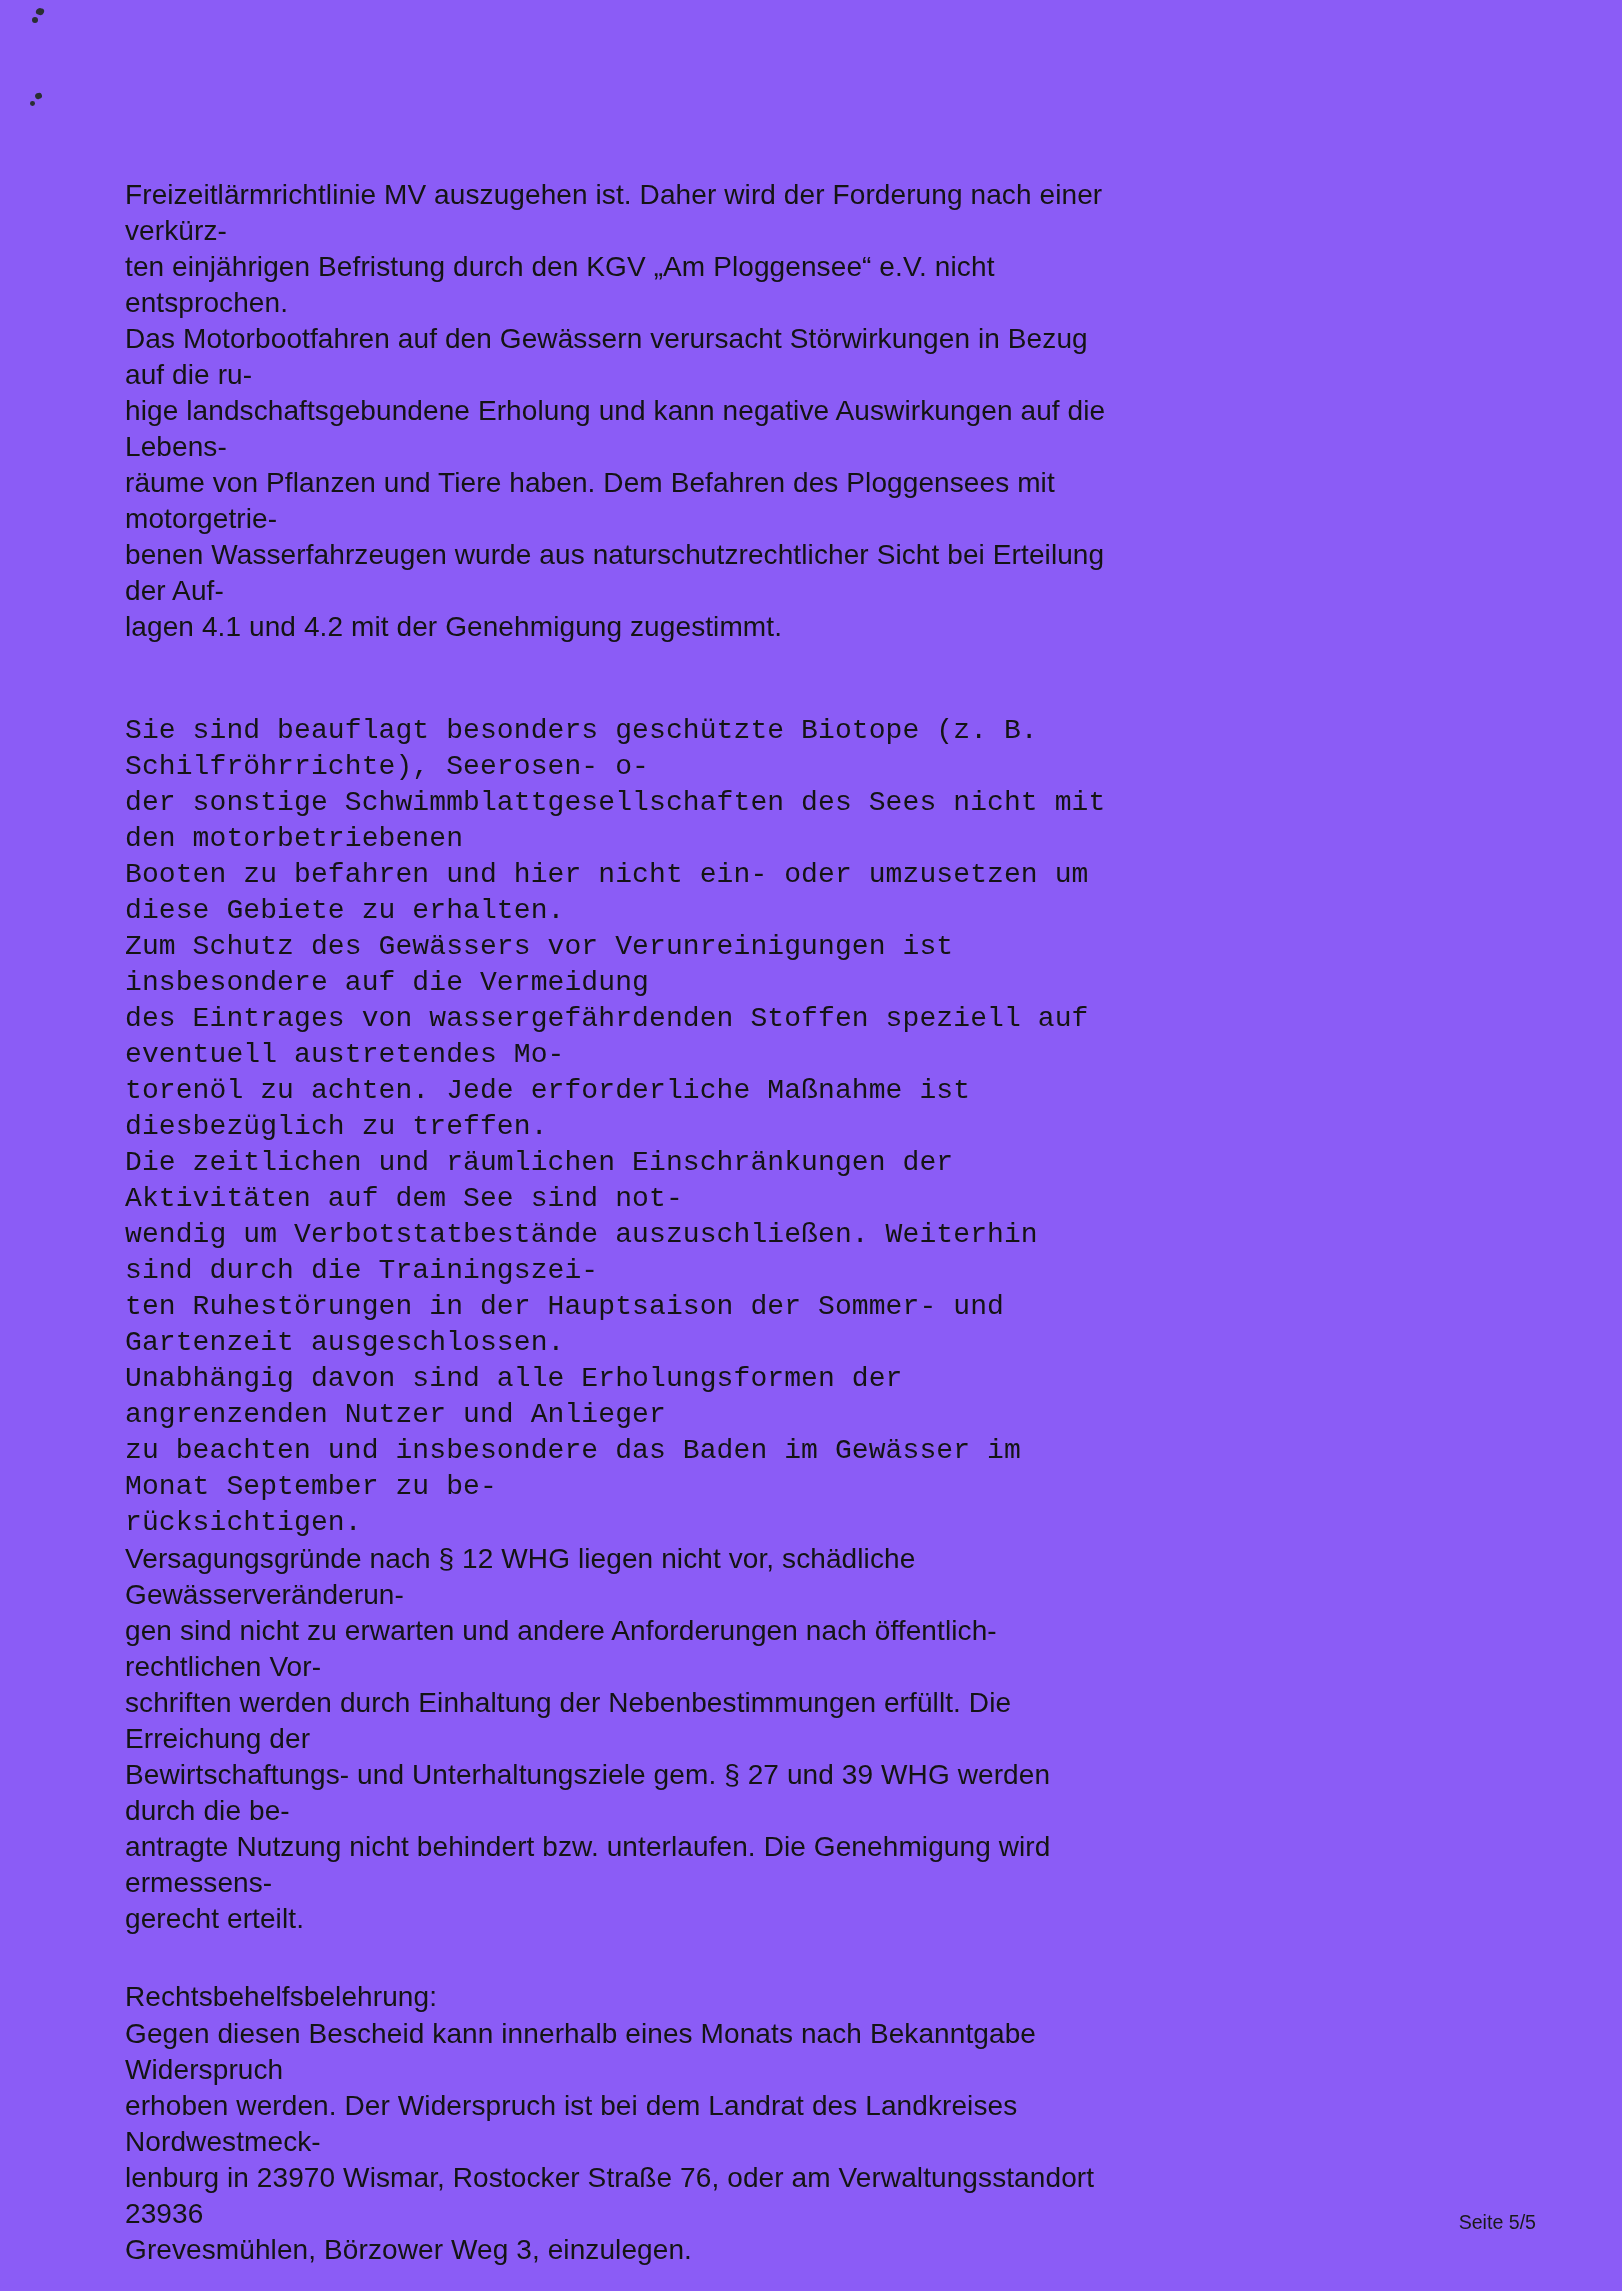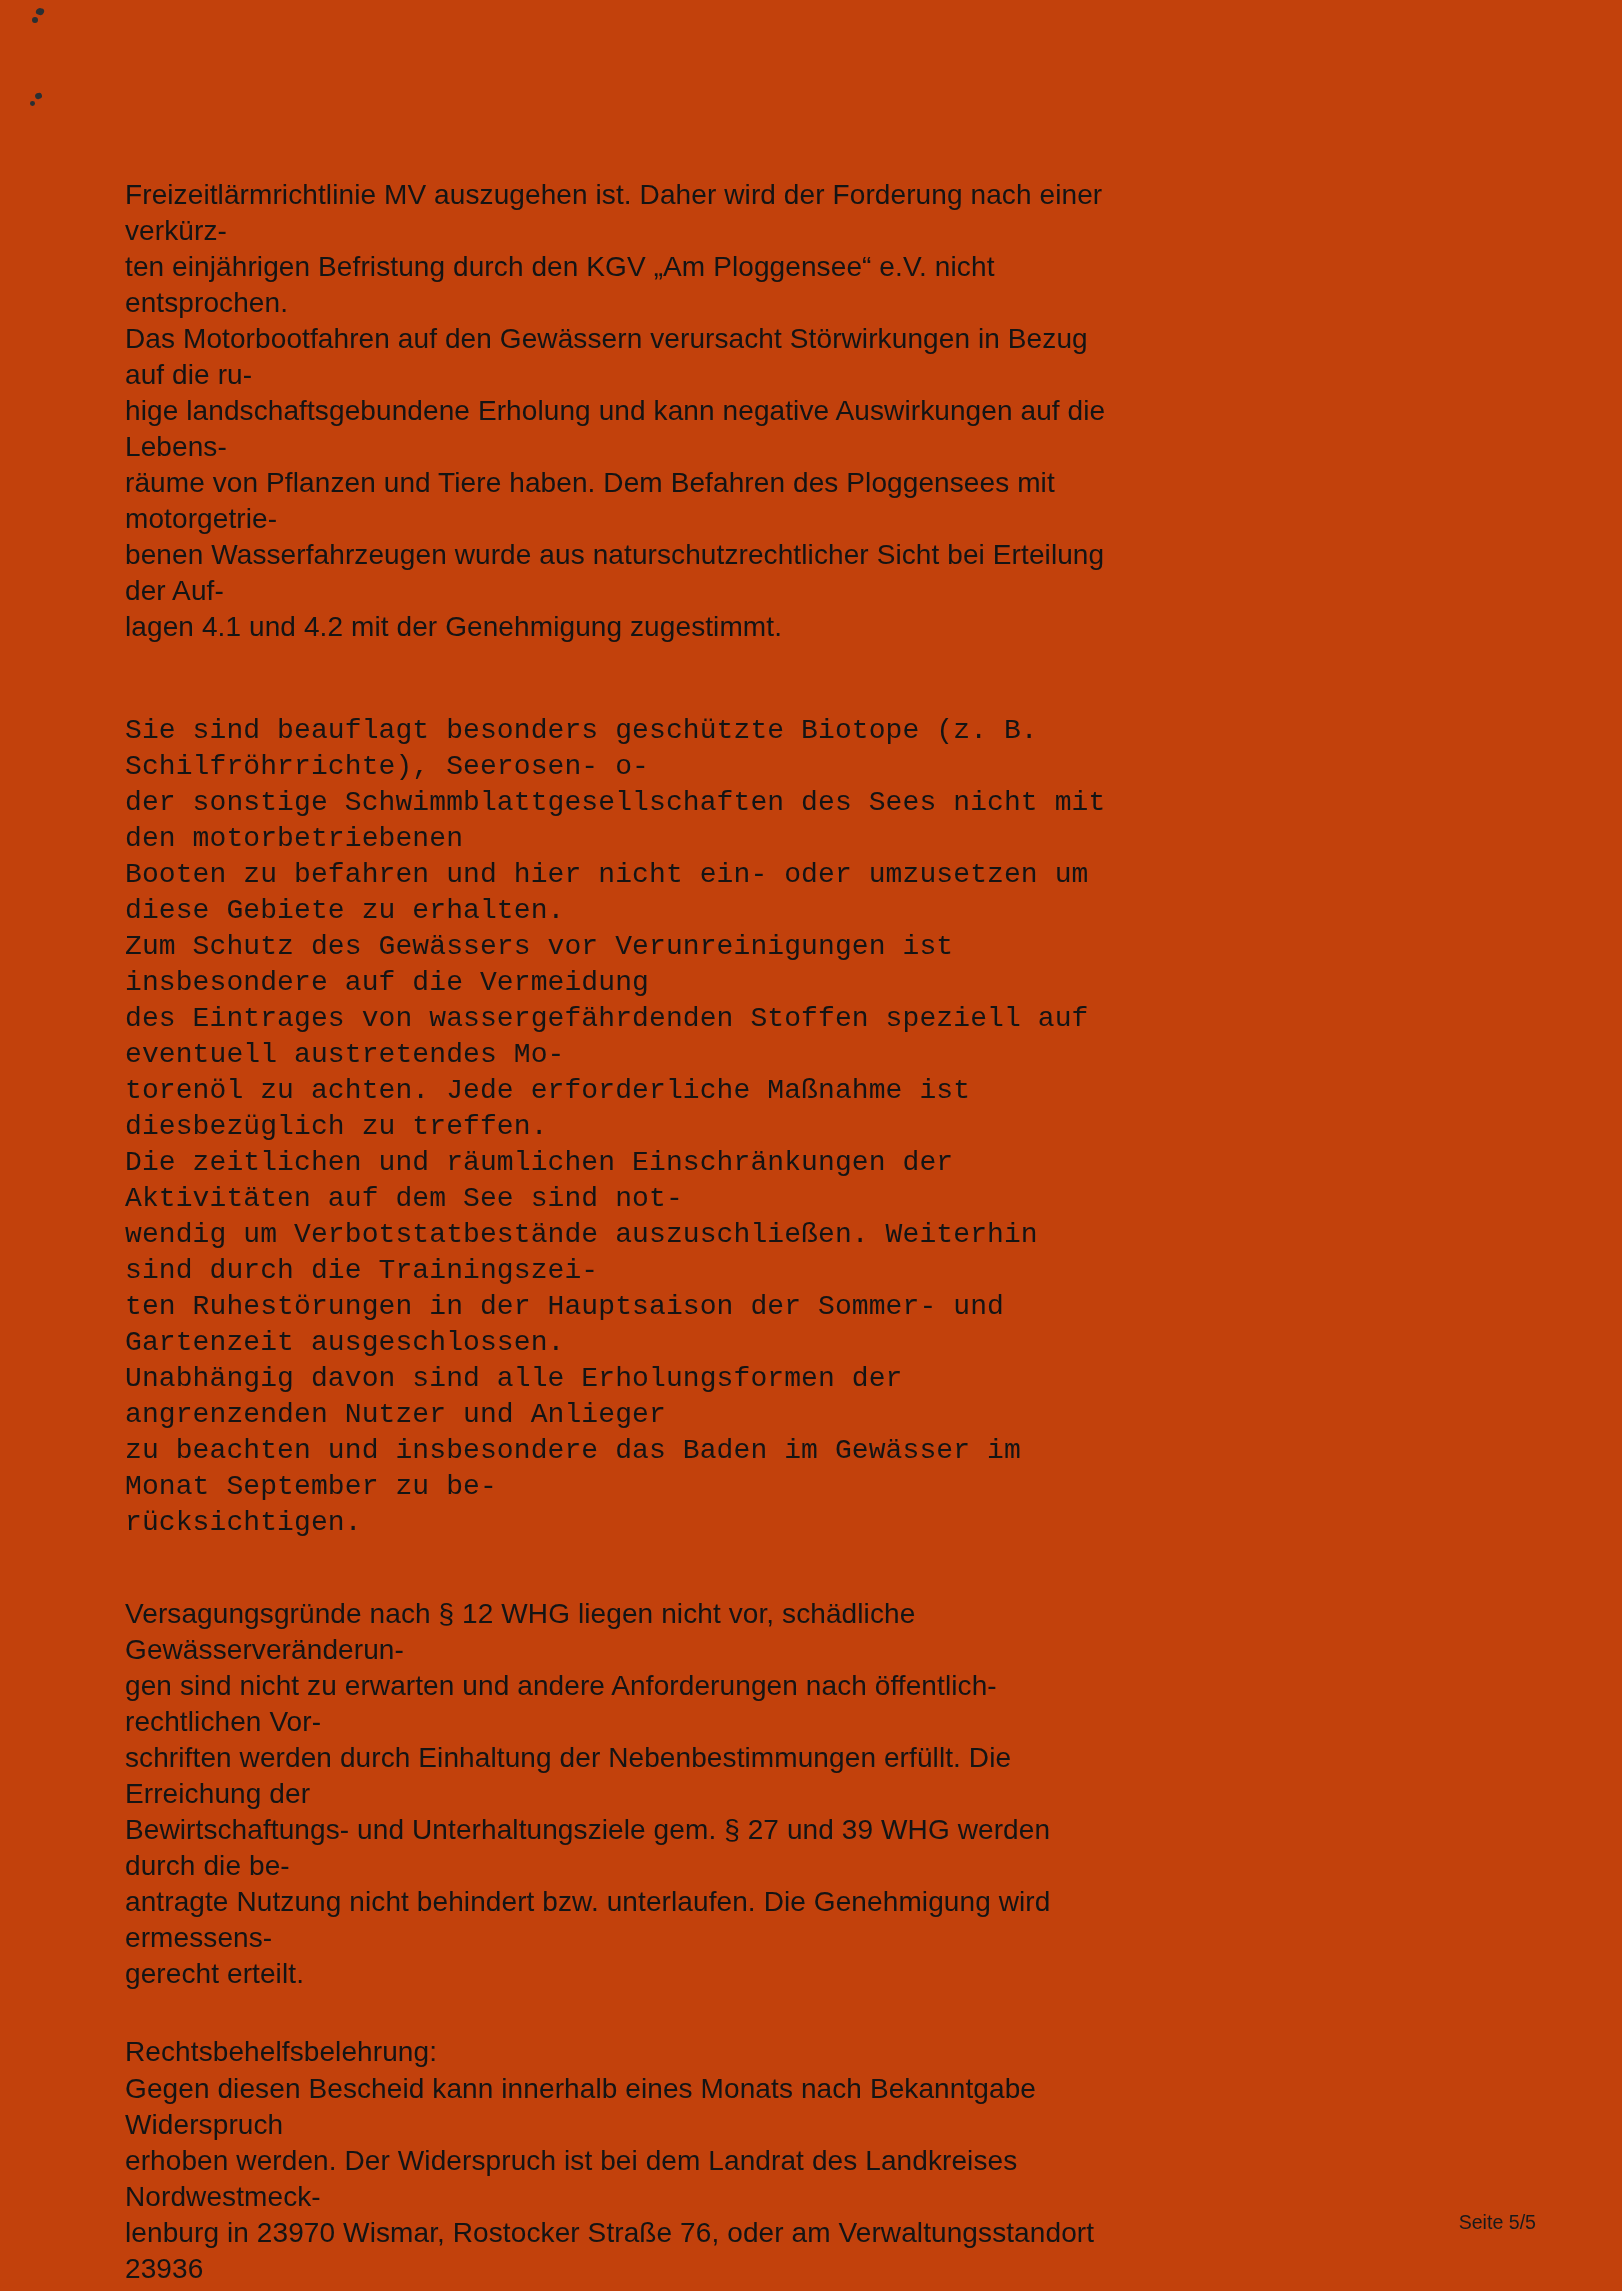--- a/index.html
+++ b/index.html
@@ -1,40 +1,40 @@
 <!DOCTYPE html>
 <html lang="de"><head>
 <meta charset="utf-8">
 <style>
   html, body { margin: 0; padding: 0; background: #e8e8e8; }
   .page {
     position: relative;
     width: 1622px;
     height: 2292px;
-    background: #c2410c;
+    background: #8b5cf6;
     font-family: "Liberation Sans", "DejaVu Sans", sans-serif;
     color: #141414;
     overflow: hidden;
   }
   .content {
     position: absolute;
     left: 125px;
     top: 177px;
     width: 990px;
   }
   .para {
     font-size: 28px;
     line-height: 36px;
     white-space: pre-line;
     letter-spacing: 0.1px;
     margin: 0;
   }
   .mt-44 { }
   .mt-49 { margin-top: 68px; font-family: Liberation Mono, monospace; }
-  .mt-56 { margin-top: 55px; }
+  .mt-56 { }
   .heading {
     font-size: 28px;
     line-height: 36px;
     font-weight: normal;
     margin: 42px 0 1px 0;
     letter-spacing: 0.1px;
   }
   .footer {
     position: absolute;
     top: 2211px;

